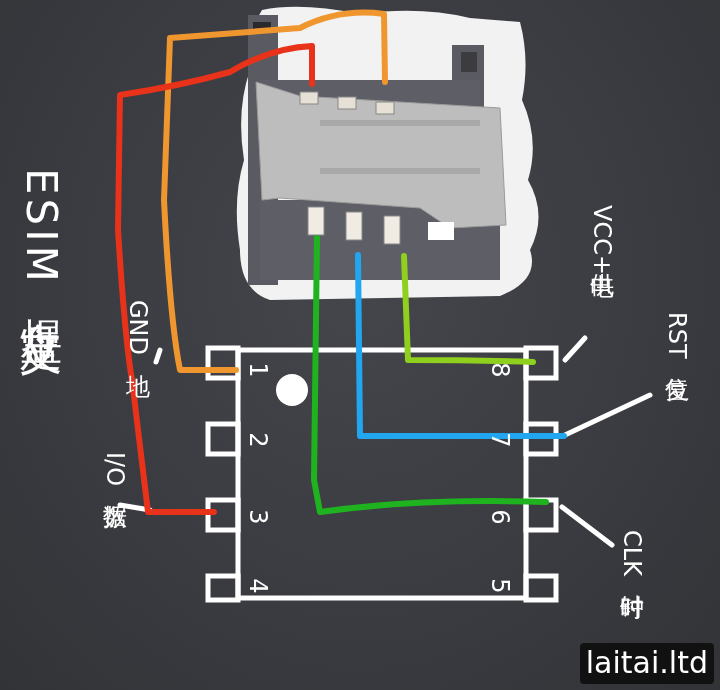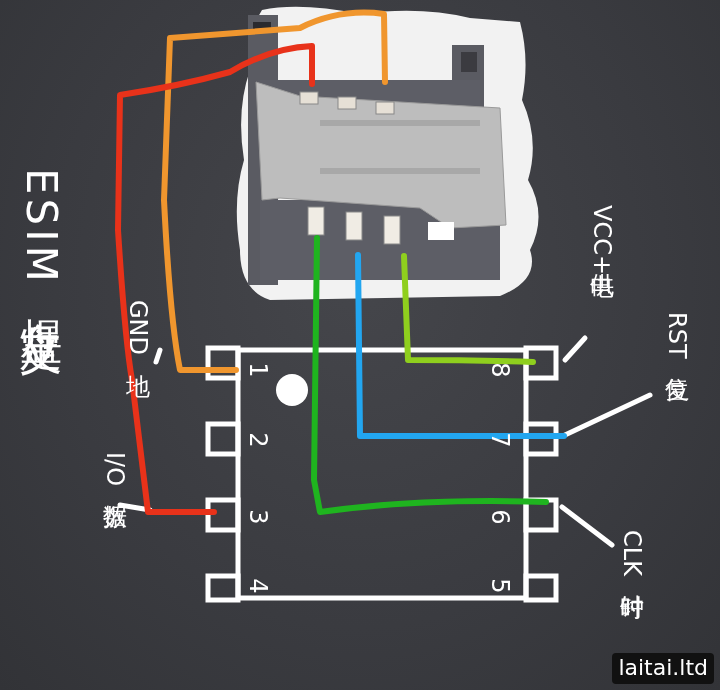--- a/index.html
+++ b/index.html
@@ -7,21 +7,21 @@
   #stage { position: relative; width: 720px; height: 690px; background: radial-gradient(ellipse at 50% 40%, #45464b 0%, #3a3b40 60%, #323337 100%); }
   svg { position: absolute; left: 0; top: 0; }
   .vlabel { position: absolute; color: #ffffff; writing-mode: vertical-rl; white-space: nowrap; line-height: 1; }
   .title { left: 20px; top: 168px; font-size: 42px; letter-spacing: 4px; }
   .small { font-size: 24px; }
   .gnd { left: 126px; top: 300px; }
   .io { left: 103px; top: 452px; }
   .vcc { left: 590px; top: 205px; }
   .rst { left: 665px; top: 312px; }
   .clk { left: 620px; top: 530px; }
-  .wm { position: absolute; right: 6px; bottom: 6px; background: #111; color: #fff; font-size: 22px; padding: 2px 6px 4px; border-radius: 4px; font-family: "DejaVu Sans", sans-serif; }
+  .wm { position: absolute; right: 6px; bottom: 6px; background: #111; color: #fff; font-size: 30px; padding: 2px 6px 4px; border-radius: 4px; font-family: "DejaVu Sans", sans-serif; }
   .pinnum { position: absolute; color: #fff; font-size: 24px; transform: rotate(90deg); line-height: 1; }
 </style>
 </head>
 <body>
 
 <div id="stage">
 
   <svg width="720" height="690" viewBox="0 0 720 690">
 
     <path d="M262 10 Q300 2 360 14 Q420 6 470 18 L520 22 Q530 60 522 100 Q540 140 528 180 Q548 215 530 250 Q540 280 500 296 L270 300 Q240 290 240 250 Q232 200 244 160 Q236 110 250 70 Q248 30 262 10 Z" fill="#f2f2f2"></path>

